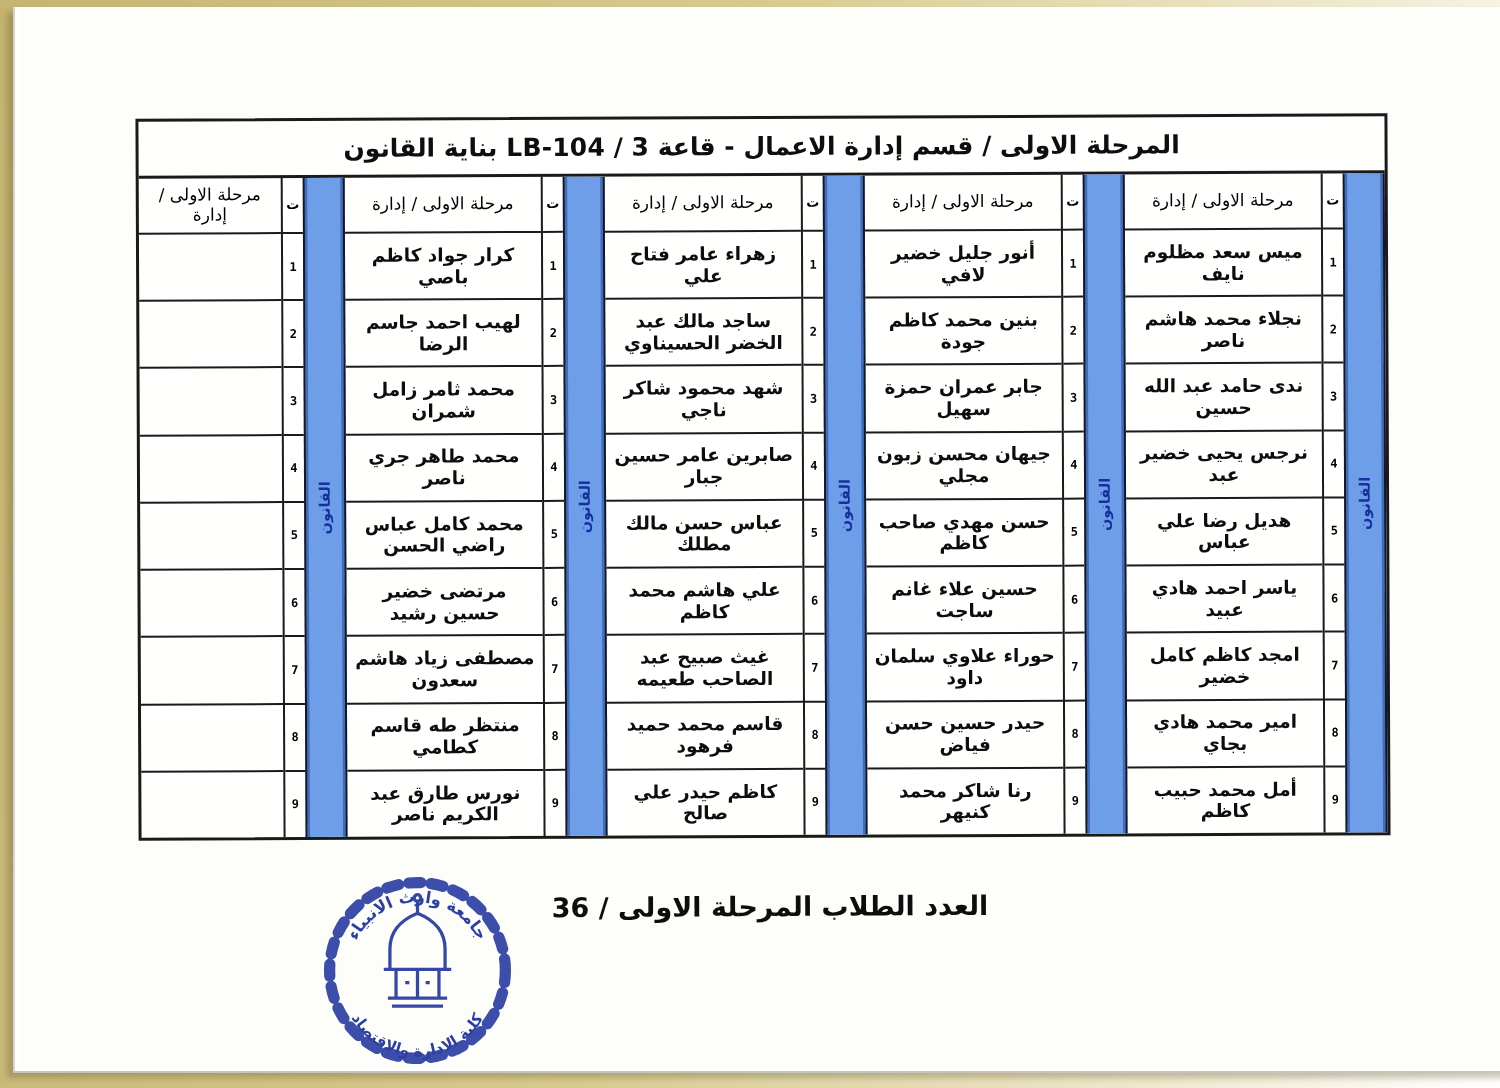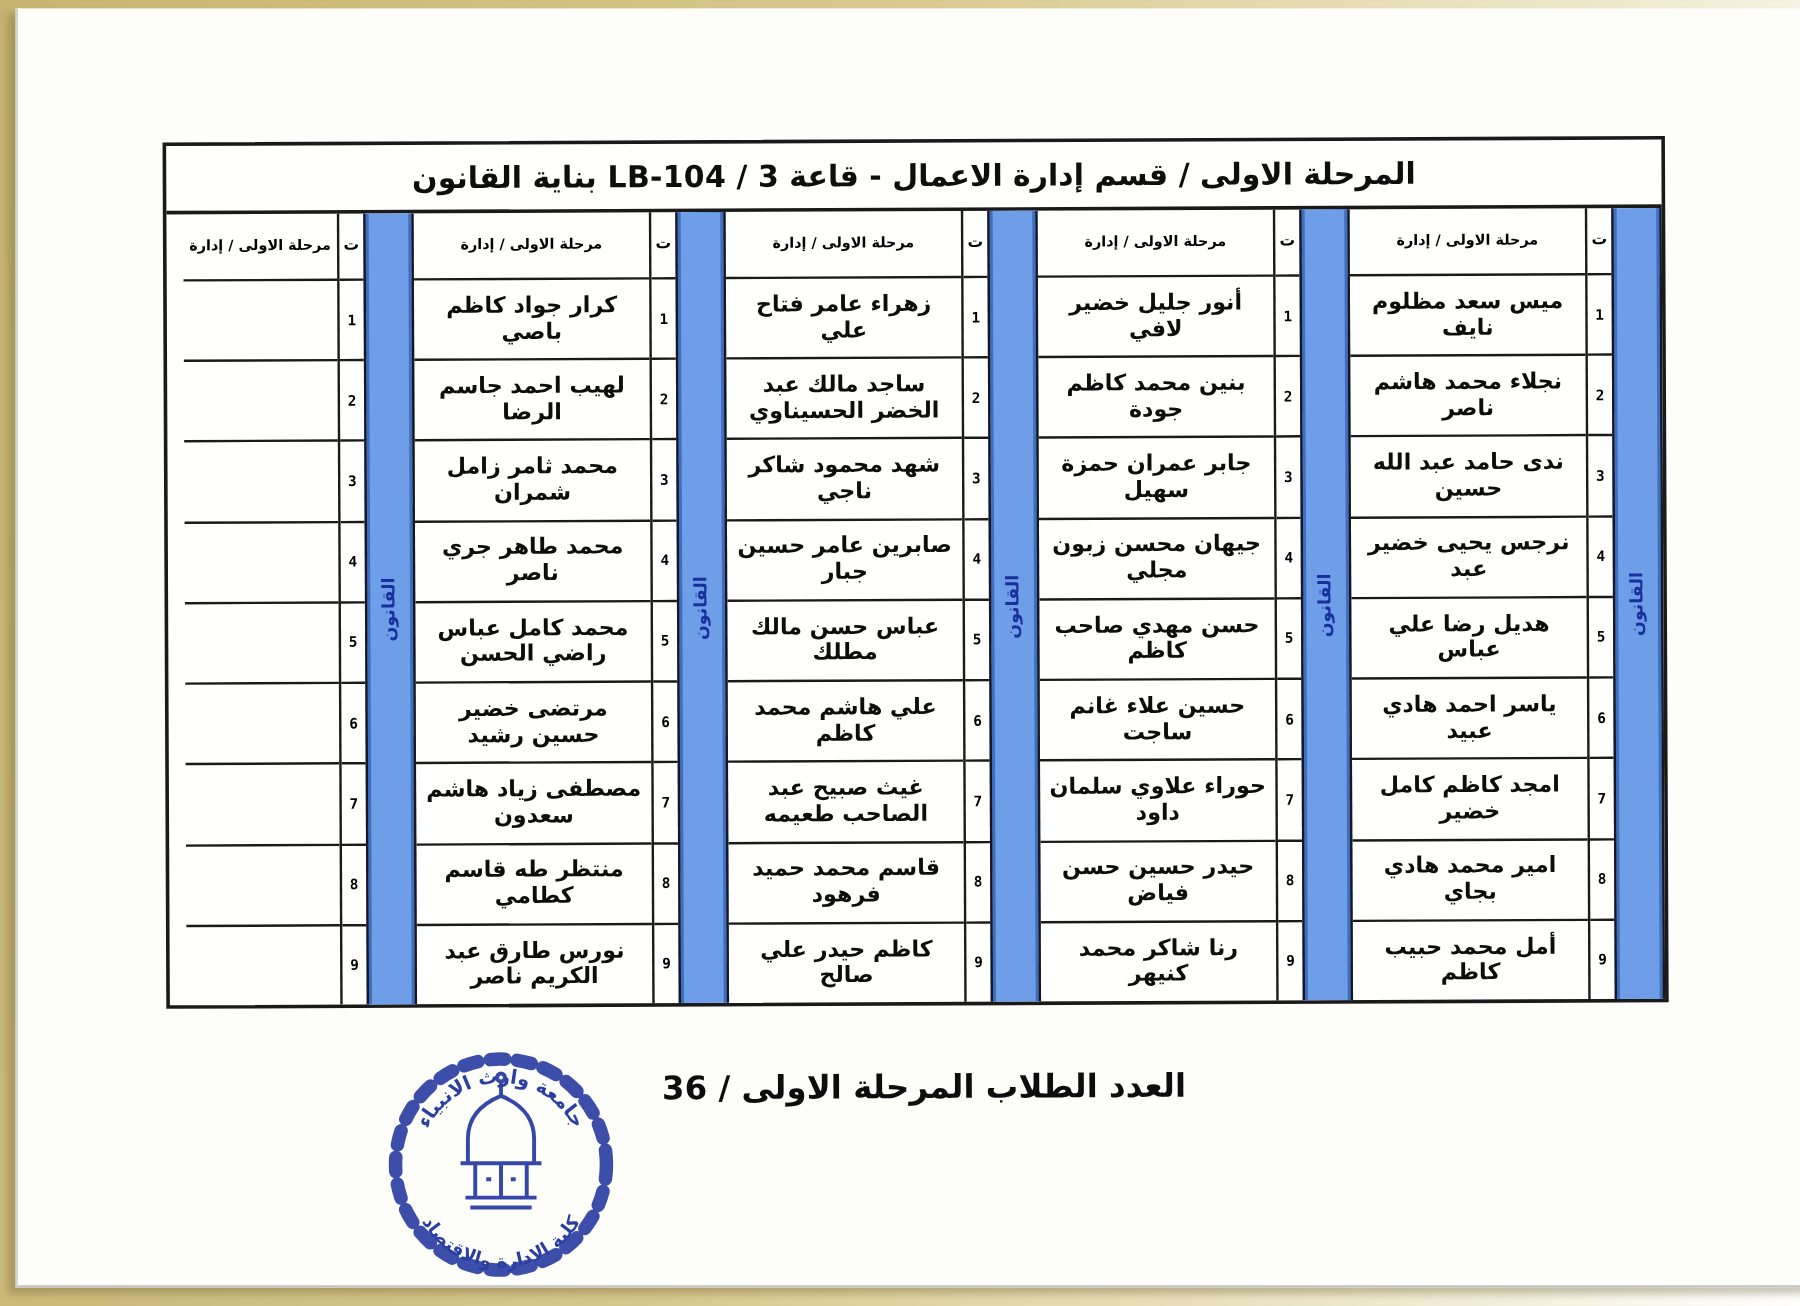--- a/index.html
+++ b/index.html
@@ -32,21 +32,21 @@
   .group{ display:flex; }
   .names-col{ width:196px; display:flex; flex-direction:column; }
   .group.narrow .names-col{ width:auto; flex:1; }
   .seq-col{ width:22px; display:flex; flex-direction:column; border-left:2px solid #1a1a1a; }
   .cell{
     border-bottom:2px solid #1a1a1a;
     display:flex; align-items:center; justify-content:center;
     text-align:center; direction:rtl; padding:2px 5px;
   }
   .cell:last-child{ border-bottom:none; }
-  .cell.head{ flex:0 0 56px; font-weight:bold; font-size:12px; line-height:1.15; }
+  .cell.head{ flex:0 0 56px; font-weight:normal; font-size:17px; line-height:1.15; }
   .cell.row{ flex:1; }
   .name{ font-weight:bold; font-size:18.5px; line-height:1.18; color:#0d0d0d; }
   .seq-col .cell{ padding:0; }
   .seq-col .head{ font-size:13px; font-weight:bold; }
   .num{ font-size:12px; font-weight:bold; font-family:"DejaVu Sans Mono","DejaVu Sans",sans-serif; }
   .strip{
     width:42px; background:#6f9ee8;
     border-left:2.5px solid #17171d; border-right:2.5px solid #17171d;
     box-shadow:inset 2.5px 0 0 #3f6dc0, inset -2.5px 0 0 #3f6dc0;
     display:flex; align-items:center; justify-content:center;

